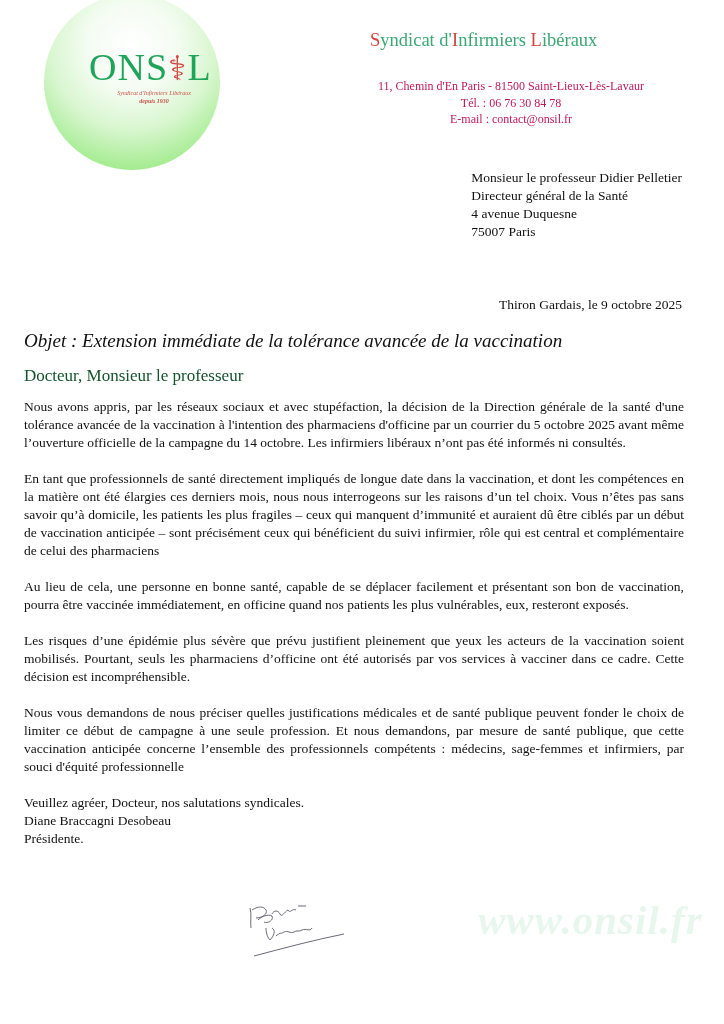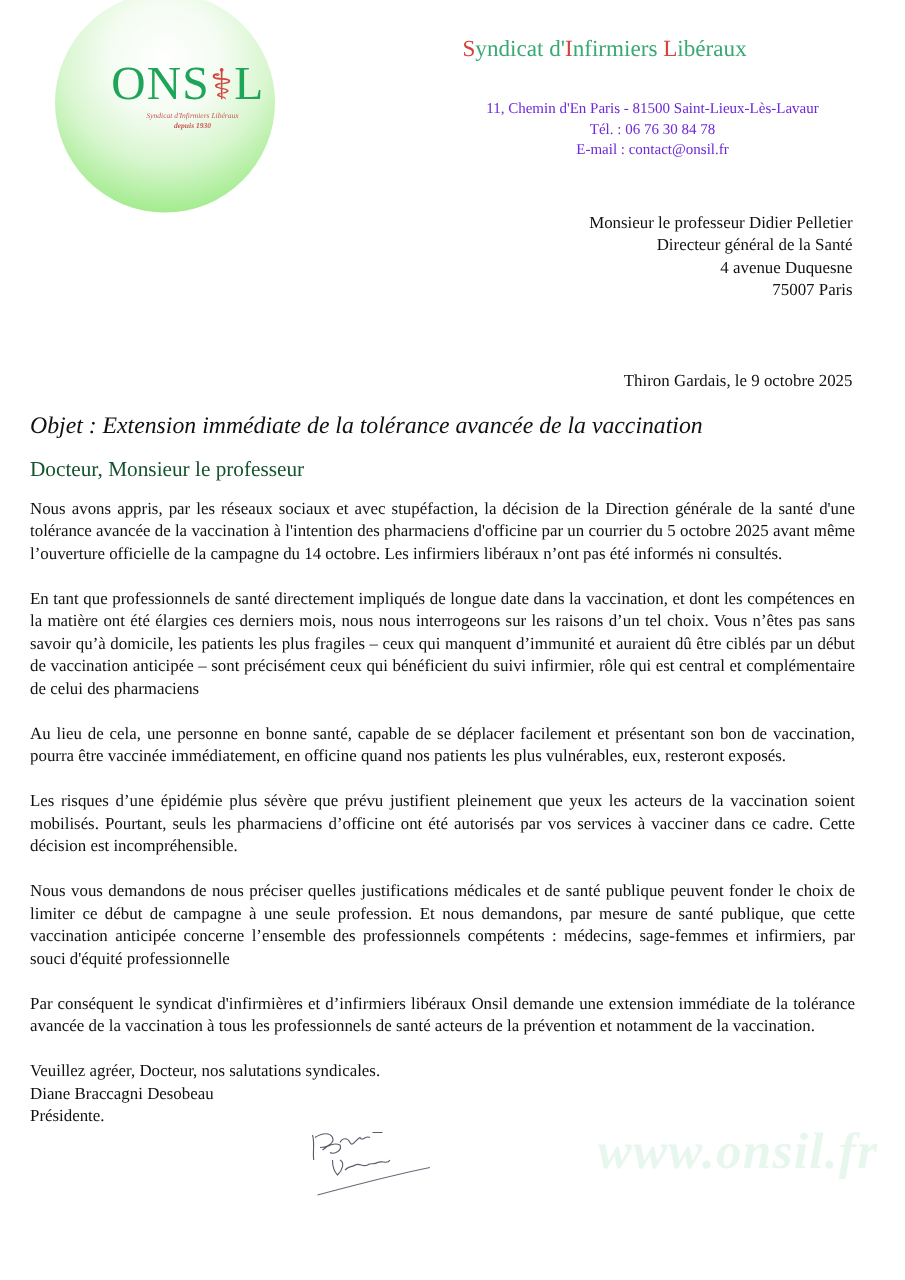--- a/index.html
+++ b/index.html
@@ -57,32 +57,31 @@
       top: 30px;
       font-size: 18.5px;
       color: #3aa874;
       font-family: "Liberation Serif", serif;
       white-space: nowrap;
     }
     .org-title .red { color: #d3443c; }
     .org-line {
       position: absolute;
       width: 340px;
-      left: 352px;
+      left: 341px;
       text-align: center;
       font-size: 12px;
-      color: #6d28d9;
+      color: #be185d;
       white-space: nowrap;
     }
 
     .recipient {
       position: absolute;
       right: 42px;
       top: 169px;
-      text-align: right;
       font-size: 13.5px;
       line-height: 18px;
       color: #111;
     }
     .date-line {
       position: absolute;
       right: 42px;
       top: 297px;
       font-size: 13.5px;
       color: #111;
@@ -168,21 +167,20 @@
 <div class="date-line">Thiron Gardais, le 9 octobre 2025</div>
 <div class="object">Objet : Extension immédiate de la tolérance avancée de la vaccination</div>
 <div class="salutation">Docteur, Monsieur le professeur</div>
 
 <div class="body-text">
   <p>Nous avons appris, par les réseaux sociaux et avec stupéfaction, la décision de la Direction générale de la santé d'une tolérance avancée de la vaccination à l'intention des pharmaciens d'officine par un courrier du 5 octobre 2025 avant même l’ouverture officielle de la campagne du 14 octobre. Les infirmiers libéraux n’ont pas été informés ni consultés.</p>
   <p>En tant que professionnels de santé directement impliqués de longue date dans la vaccination, et dont les compétences en la matière ont été élargies ces derniers mois, nous nous interrogeons sur les raisons d’un tel choix. Vous n’êtes pas sans savoir qu’à domicile, les patients les plus fragiles – ceux qui manquent d’immunité et auraient dû être ciblés par un début de vaccination anticipée – sont précisément ceux qui bénéficient du suivi infirmier, rôle qui est central et complémentaire de celui des pharmaciens</p>
   <p>Au lieu de cela, une personne en bonne santé, capable de se déplacer facilement et présentant son bon de vaccination, pourra être vaccinée immédiatement, en officine quand nos patients les plus vulnérables, eux, resteront exposés.</p>
   <p>Les risques d’une épidémie plus sévère que prévu justifient pleinement que yeux les acteurs de la vaccination soient mobilisés. Pourtant, seuls les pharmaciens d’officine ont été autorisés par vos services à vacciner dans ce cadre. Cette décision est incompréhensible.</p>
   <p>Nous vous demandons de nous préciser quelles justifications médicales et de santé publique peuvent fonder le choix de limiter ce début de campagne à une seule profession. Et nous demandons, par mesure de santé publique, que cette vaccination anticipée concerne l’ensemble des professionnels compétents : médecins, sage-femmes et infirmiers, par souci d'équité professionnelle</p>
-  <p>Par conséquent le syndicat d'infirmières et d’infirmiers libéraux Onsil demande une extension immédiate de la tolérance avancée de la vaccination à tous les professionnels de santé acteurs de la prévention et notamment de la vaccination.</p>
   <div class="closing">Veuillez agréer, Docteur, nos salutations syndicales.</div>
   <div class="closing">Diane Braccagni Desobeau</div>
   <div class="closing">Présidente.</div>
 </div>
 
 <div class="signature">
   <svg width="110" height="60" viewBox="0 0 110 60">
     <path d="M6 8 C8 14 6 22 7 28 M8 10 C14 6 20 6 22 10 C24 14 18 18 12 18 M14 20 C18 16 24 14 28 16 C30 20 24 24 20 22 M28 14 C30 10 34 10 36 14 C38 18 40 12 44 10 C46 14 48 8 52 10 M54 6 L62 6" fill="none" stroke="#5a5a6a" stroke-width="0.9"></path>
     <path d="M22 28 C22 34 24 38 26 40 C30 36 32 30 28 28 M32 36 C36 32 38 34 40 32 C44 30 46 34 50 32 C52 30 56 32 58 30 C62 28 66 32 68 28" fill="none" stroke="#5a5a6a" stroke-width="0.9"></path>
     <path d="M10 56 C40 48 70 40 100 34" fill="none" stroke="#6a6a7a" stroke-width="1"></path>

